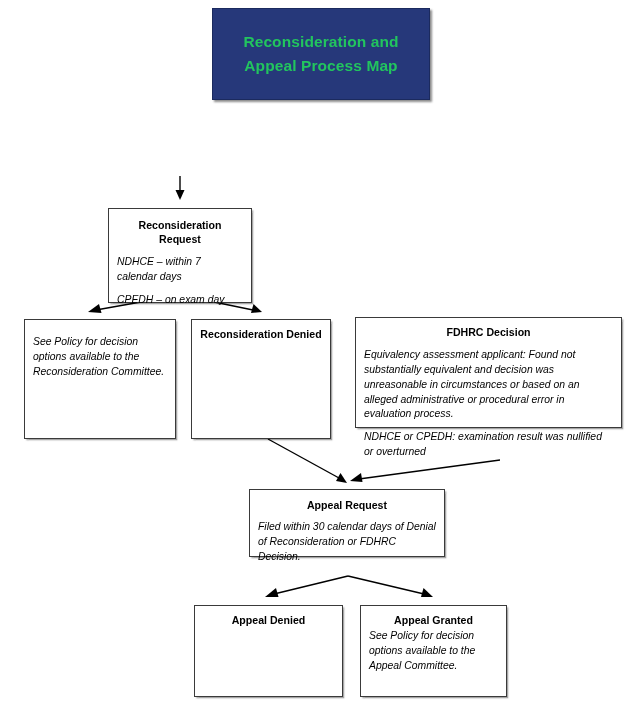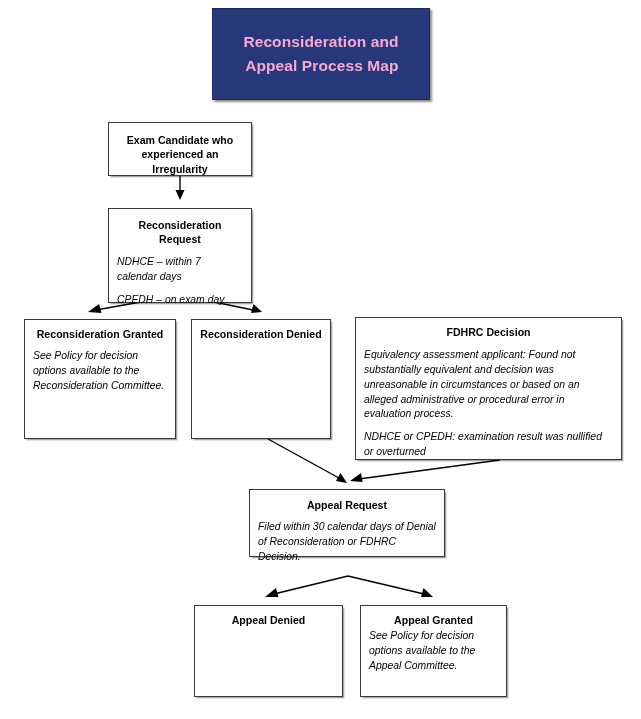--- a/index.html
+++ b/index.html
@@ -29,25 +29,25 @@
     height: 92px;
     background: #26387a;
     border: 1px solid #1b2a5e;
     box-shadow: 2px 2px 2px rgba(0,0,0,0.45);
     display: flex;
     align-items: center;
     justify-content: center;
     box-sizing: border-box;
   }
   .title-banner .title-text {
-    color: #f9a8d4;
+    color: #22c55e;
     font-size: 15.5px;
     font-weight: bold;
     line-height: 1.55;
-    text-align: right;
+    text-align: center;
     letter-spacing: 0.1px;
     padding: 0 10px;
   }
 
   
   .node {
     position: absolute;
     background: #ffffff;
     border: 1px solid #3a3a3a;
     box-shadow: 1.5px 1.5px 1.5px rgba(0,0,0,0.35);
@@ -69,21 +69,21 @@
     margin-top: 8px;
   }
   .node .node-body.p2 { margin-top: 9px; }
   .node.tight .node-title { margin-bottom: 0; }
 
   
   #node-candidate   { left: 108px; top: 122px;  width: 144px; height: 54px; }
   #node-request     { left: 108px; top: 200px;  width: 144px; height: 95px; margin-top: 8px; }
   #node-granted     { left: 24px;  top: 319px;  width: 152px; height: 120px; }
   #node-denied      { left: 191px; top: 319px;  width: 140px; height: 120px; }
-  #node-fdhrc       { left: 355px; top: 317px;  width: 267px; height: 143px; }
+  #node-fdhrc       { left: 355px; top: 317px;  width: 267px; height: 111px; }
   #node-appeal-req  { left: 249px; top: 489px;  width: 196px; height: 68px; }
   #node-appeal-den  { left: 194px; top: 605px;  width: 149px; height: 92px; }
   #node-appeal-grn  { left: 360px; top: 605px;  width: 147px; height: 92px; }
 
   #node-candidate .node-title { padding-top: 3px; }
   #node-request .node-title   { padding-top: 2px; }
   #node-fdhrc .node-title     { margin-bottom: 1px; }
   #node-appeal-req .node-title{ padding-top: 1px; }
   #node-appeal-grn .node-body { margin-top: 0; }
 
@@ -142,32 +142,28 @@
       <line x1="348" y1="576" x2="274" y2="594"></line>
       <polygon points="265,597 276,588 278.5,597"></polygon>
     </g>
 
     <g>
       <line x1="348" y1="576" x2="424" y2="594"></line>
       <polygon points="433,597 421,597 423.5,588"></polygon>
     </g>
   </svg>
 
-  <div class="node tight" id="node-candidate">
-    <div class="node-title">Exam Candidate who experienced an Irregularity</div>
-  </div>
 
   <div class="node" id="node-request">
     <div class="node-title">Reconsideration Request</div>
     <div class="node-body">NDHCE – within 7 calendar days</div>
     <div class="node-body p2">CPEDH – on exam day</div>
   </div>
 
   <div class="node" id="node-granted">
-    <div class="node-title">Reconsideration Granted</div>
     <div class="node-body">See Policy for decision options available to the Reconsideration Committee.</div>
   </div>
 
   <div class="node tight" id="node-denied">
     <div class="node-title">Reconsideration Denied</div>
   </div>
 
   <div class="node" id="node-fdhrc">
     <div class="node-title">FDHRC Decision</div>
     <div class="node-body p2">Equivalency assessment applicant: Found not substantially equivalent and decision was unreasonable in circumstances or based on an alleged administrative or procedural error in evaluation process.</div>

